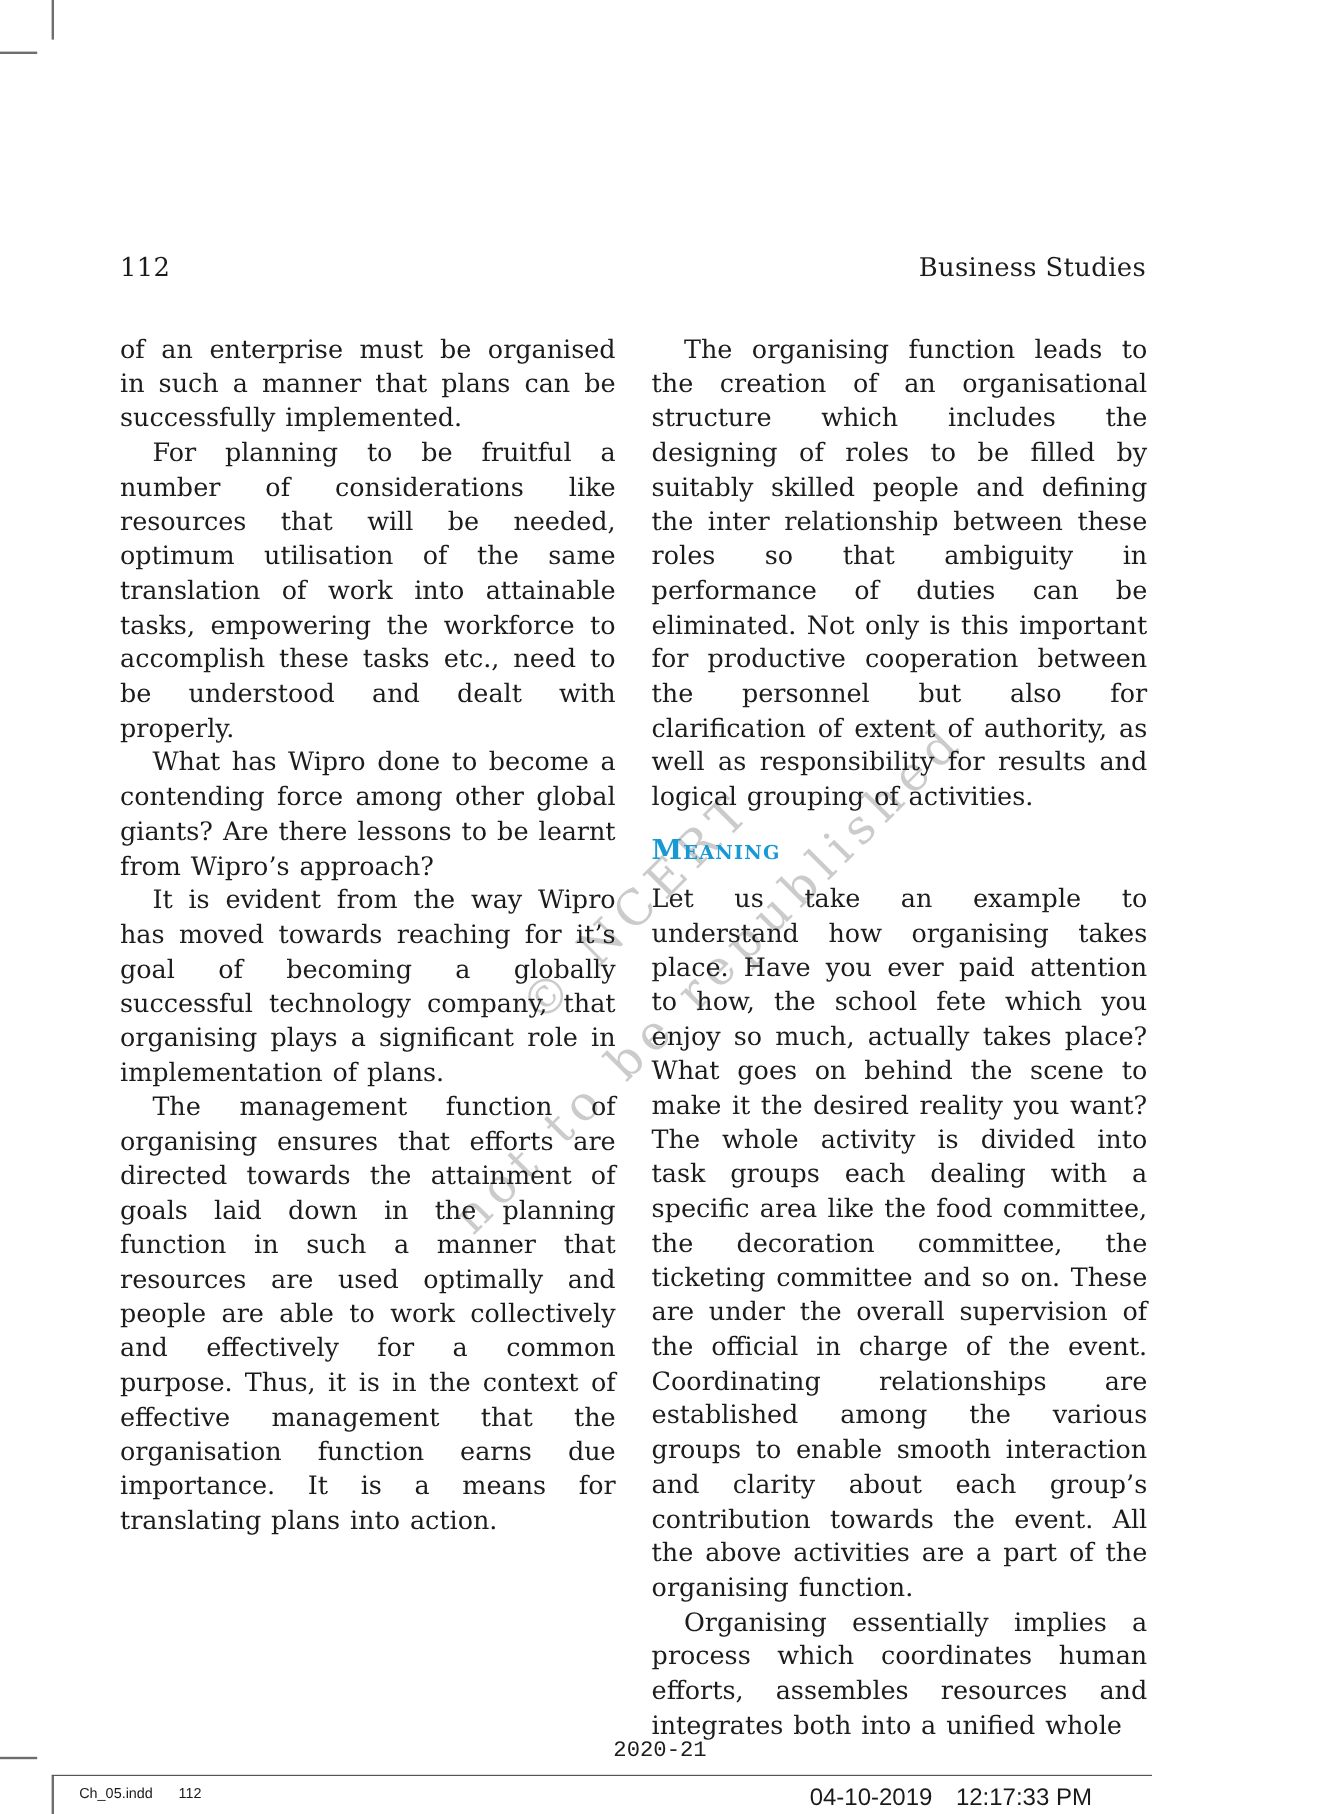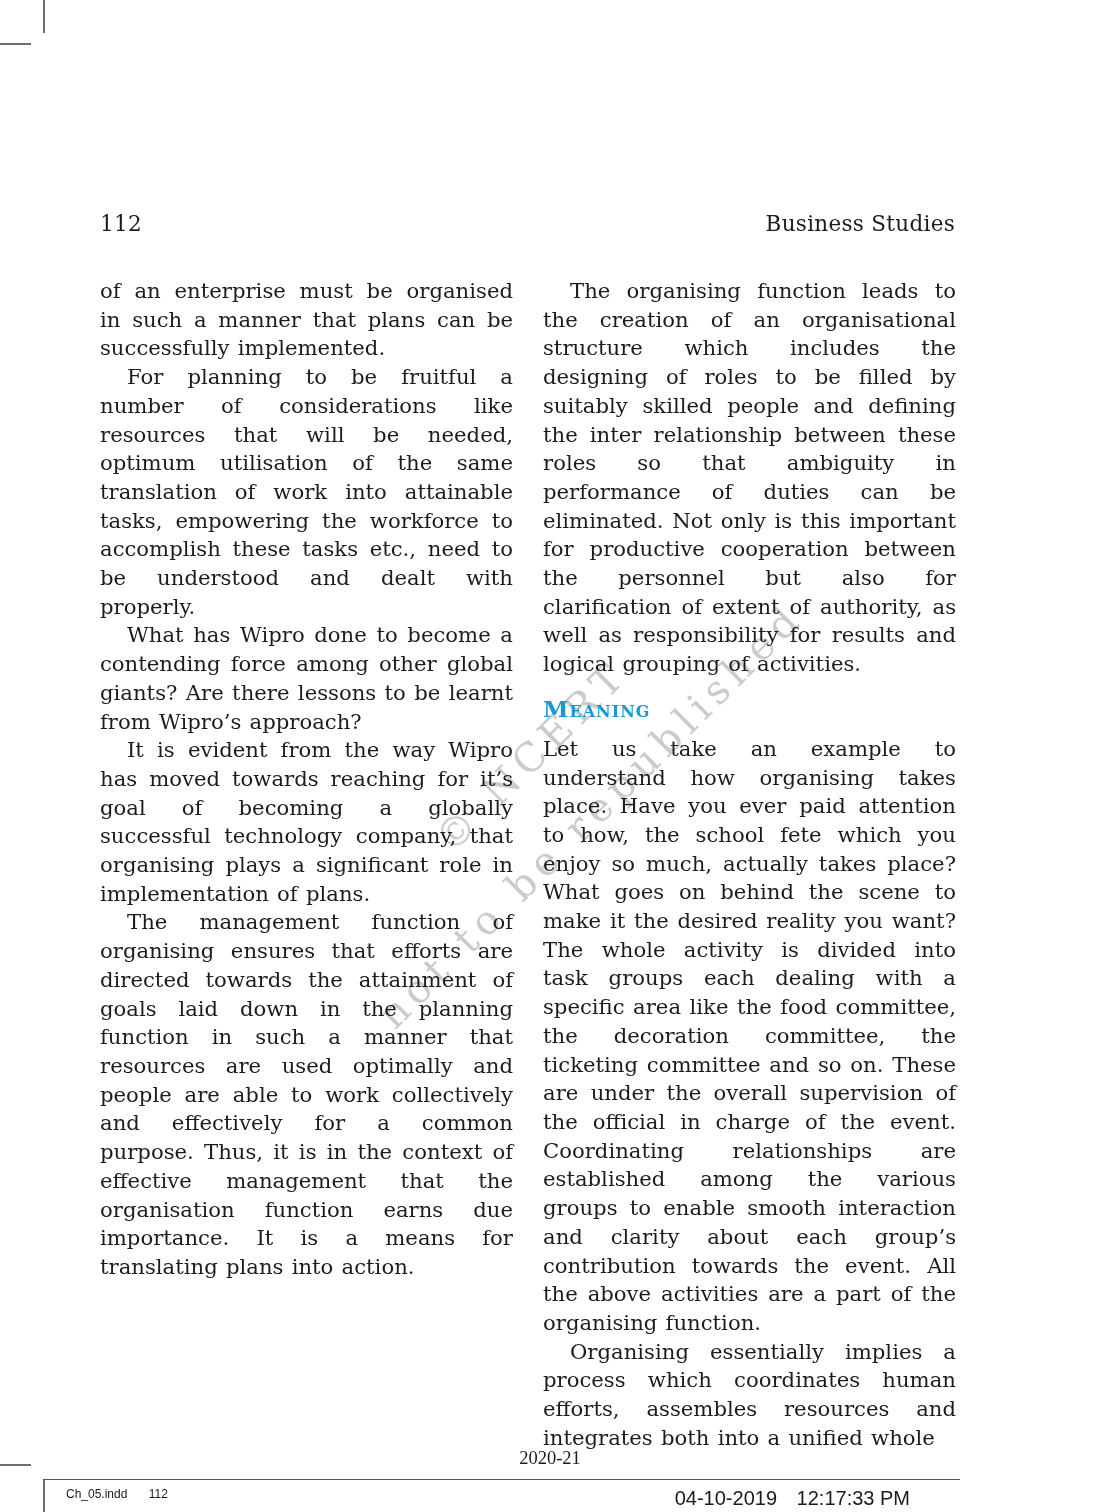--- a/index.html
+++ b/index.html
@@ -52,21 +52,21 @@
     color:#cbcbcb;
     font-size:40px; line-height:84px; letter-spacing:7px;
     white-space:nowrap;
     pointer-events:none;
   }
 
   
   .imprint {
     position:absolute; left:0; top:1448px; width:1100px;
     text-align:center; font-size:18.5px;
-    font-family:Liberation Serif, serif;
+    font-family:Liberation Mono, monospace;
     color:#1c1c1c; z-index:2;
   }
 
   
   .slug-rule   { position:absolute; left:43px; top:1479px; width:1057px; height:1px; background:#555; }
   .slug-left   {
     position:absolute; left:66px; top:1487px;
     font-family:"Liberation Sans", sans-serif; font-size:12px; color:#1a1a1a;
   }
   .slug-right  {

